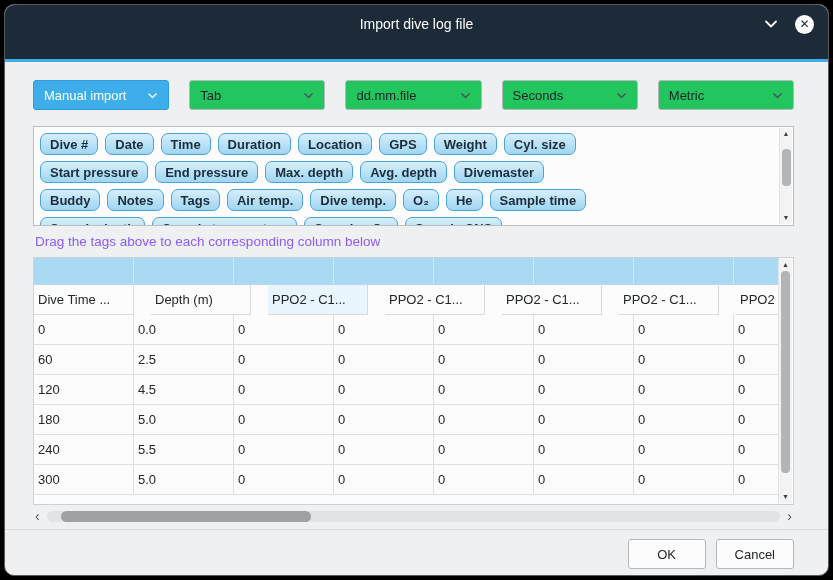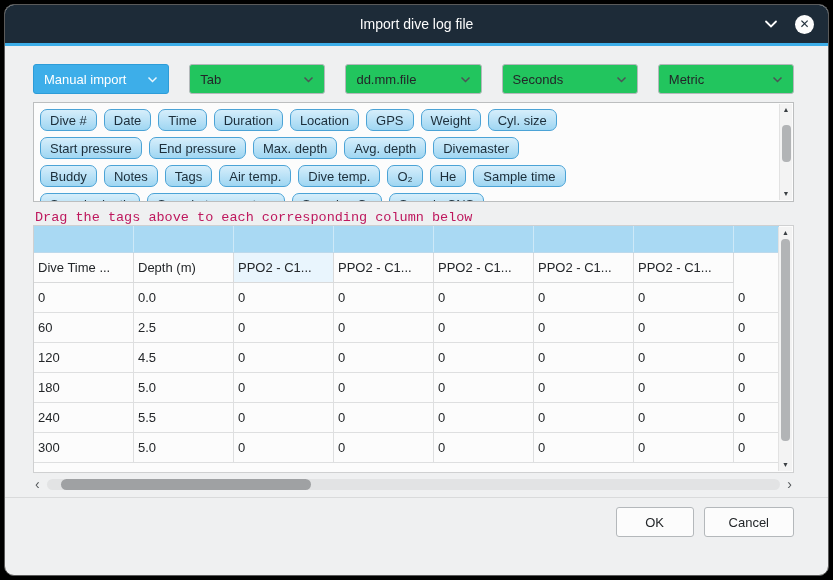--- a/index.html
+++ b/index.html
@@ -2,86 +2,86 @@
 <html><head>
 <meta charset="utf-8">
 <style>
   html,body{margin:0;padding:0;background:#000;}
   .stage{position:relative;width:833px;height:580px;background:#000;overflow:hidden;
          font-family:"Liberation Sans","DejaVu Sans",sans-serif;}
   .window{position:absolute;left:4px;top:4px;right:4px;bottom:4px;border-radius:10px;
           overflow:hidden;background:#eff0f1;border:1px solid #5a5a5a;display:flex;flex-direction:column;}
 
   
-  .titlebar{height:38px;background:#1d2b38;position:relative;flex:none;}
+  .titlebar{height:54px;background:#1d2b38;position:relative;flex:none;}
   .titlebar .title{position:absolute;left:0;right:0;top:0;height:38px;line-height:38px;
                    text-align:center;color:#fcfcfc;font-size:14px;}
   .tb-icons{position:absolute;right:14px;top:0;height:38px;display:flex;align-items:center;gap:16px;}
   .tb-chevron{color:#fcfcfc;display:flex;align-items:center;cursor:pointer;}
   .tb-close{width:19px;height:19px;border-radius:50%;background:#fcfcfc;color:#1d2b38;
             font-size:12px;font-weight:bold;line-height:19px;text-align:center;cursor:pointer;}
   .accent{height:3px;background:#3daee9;flex:none;}
 
   
   .content{padding:18px 34px 0 28px;flex:none;}
 
-  .combo-row{display:flex;gap:20px;margin-bottom:8px;}
+  .combo-row{display:flex;gap:20px;margin-bottom:16px;}
   .combo{flex:1;height:30px;background:#22c55e;border:1px solid #b4b8bb;border-radius:3px;
          display:flex;align-items:center;justify-content:space-between;padding:0 10px;
          font-size:13px;color:#232629;cursor:pointer;box-sizing:border-box;}
   .combo .arr{color:#4d5256;display:flex;align-items:center;}
   .combo.active{background:#3daee9;border-color:#2d9cd8;color:#fff;}
   .combo.active .arr{color:#eaf6fd;}
 
   
   .tag-area{position:relative;height:100px;background:#fcfcfc;border:1px solid #bcbebf;
             overflow:hidden;margin-bottom:8px;box-sizing:border-box;}
-  .tag-rows{padding:6px 20px 0 6px;}
+  .tag-rows{padding:6px 20px 0 6px;font-weight:bold;}
   .tag-row{display:flex;gap:7px;margin-bottom:6px;}
   .tag{height:22px;line-height:21px;padding:0 9px;border:1px solid #4ba3d6;border-radius:7px;
        background:linear-gradient(#d6eefb,#9fd6f2);font-size:13px;color:#1c2e3a;
        white-space:nowrap;cursor:grab;box-sizing:border-box;}
 
   
   .vscroll{position:absolute;top:1px;right:1px;bottom:1px;width:13px;background:#f3f3f3;
            border-left:1px solid #e2e2e2;display:flex;flex-direction:column;align-items:center;
            padding:2px 0;box-sizing:border-box;}
   .vscroll .sb-arrow{font-size:7px;color:#3a3f43;line-height:8px;flex:none;cursor:pointer;}
   .vscroll .sb-track{flex:1;width:9px;position:relative;margin:2px 0;}
   .vscroll .sb-thumb{position:absolute;left:0;width:9px;background:#b2b4b6;border-radius:4px;cursor:pointer;}
 
-  .instruction{font-size:13.5px;color:#be185d;margin:2px 0 0 2px;font-family:Liberation Mono, monospace;}
+  .instruction{font-size:13.5px;color:#8b5cf6;margin:2px 0 8px 2px;}
 
   
   .table-widget{position:relative;height:248px;background:#fcfcfc;border:1px solid #cfd0d1;
                 box-sizing:border-box;}
   .table-viewport{position:absolute;left:0;top:0;right:14px;bottom:0;overflow:hidden;}
   .drop-row{display:flex;height:26px;background:#a9d9f3;border-bottom:1px solid #bcd9ec;}
   .drop-cell{width:100px;flex:none;border-right:1px solid #cde9f8;box-sizing:border-box;cursor:pointer;}
-  .header-row{display:flex;height:30px;background:#fcfcfc;}
+  .header-row{display:flex;height:30px;background:#fcfcfc;gap:17px;}
   .head-cell{width:100px;flex:none;box-sizing:border-box;padding:0 4px;line-height:29px;
              font-size:13px;color:#232629;border-right:1px solid #d9dadb;border-bottom:1px solid #d9dadb;
              white-space:nowrap;overflow:hidden;}
   .head-cell.hl{background:#e9f5fd;}
   .trow{display:flex;height:30px;background:#fcfcfc;}
   .data-cell{width:100px;flex:none;box-sizing:border-box;padding:0 4px;line-height:29px;
              font-size:13px;color:#232629;border-right:1px solid #dedfe0;border-bottom:1px solid #dedfe0;
              white-space:nowrap;overflow:hidden;}
 
   
   .hscroll{height:14px;margin-top:4px;display:flex;align-items:center;gap:5px;color:#54585b;}
   .h-arrow{font-size:14px;line-height:14px;flex:none;cursor:pointer;padding:0 2px;}
   .h-track{flex:1;height:11px;background:#e2e3e4;border-radius:6px;position:relative;}
   .h-thumb{position:absolute;left:2%;top:0;width:34%;height:11px;background:#9fa1a3;border-radius:6px;cursor:pointer;}
 
   
   .footer{margin-top:6px;border-top:1px solid #d9dadb;padding:9px 34px 0;display:flex;
           justify-content:flex-end;gap:10px;flex:none;}
   .btn{height:30px;background:#fcfcfc;border:1px solid #b4b8bb;border-radius:3px;
-       font-size:13px;color:#232629;padding:0 24px;min-width:78px;box-sizing:border-box;
+       font-size:13px;color:#232629;padding:0 18px;min-width:78px;box-sizing:border-box;
        font-family:inherit;cursor:pointer;}
 </style>
 </head>
 <body>
 
 <div class="stage">
   <div class="window">
 
     <div class="titlebar">
       <span class="title">Import dive log file</span>

